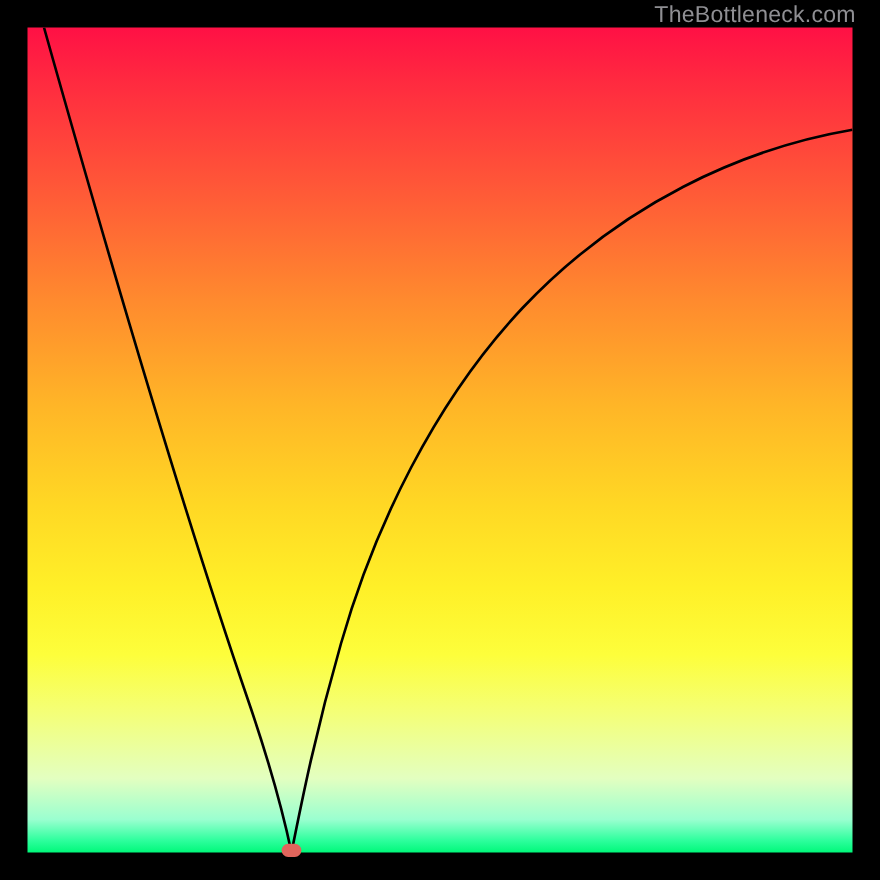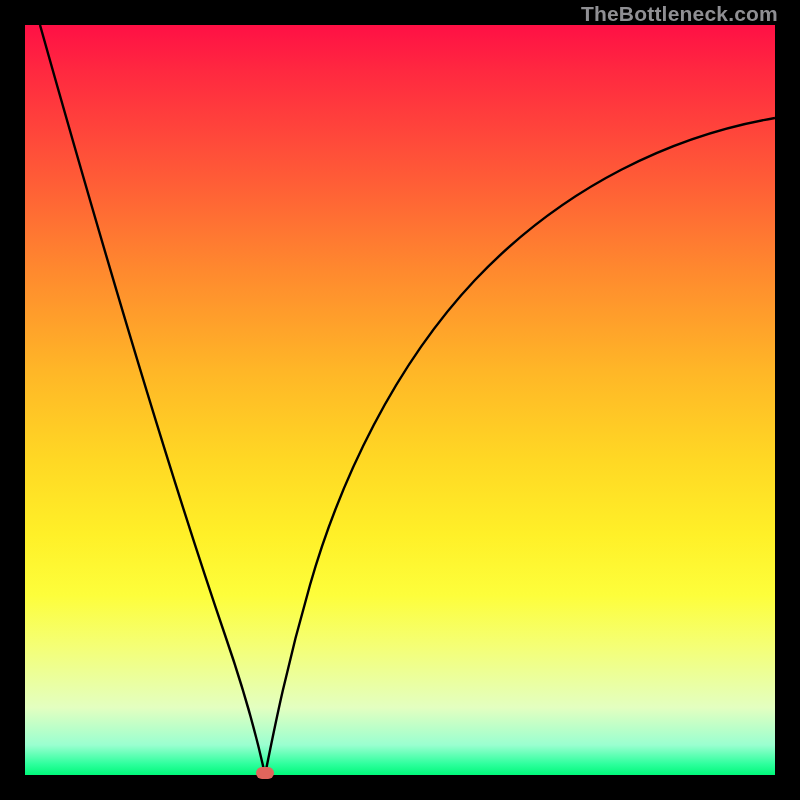--- a/index.html
+++ b/index.html
@@ -40,21 +40,21 @@
       #2fff9e 98.5%,
       #00f87a 100%
     );
   }
   .watermark {
     position: absolute;
     top: 2px;
     right: 22px;
     color: #8f8f93;
     font-size: 21px;
-    font-weight: 700;
+    font-weight: 400;
     letter-spacing: 0.2px;
   }
   .marker {
     position: absolute;
     width: 18px;
     height: 12px;
     background: #e0655c;
     border-radius: 6px;
     transform: translate(-50%, -50%);
   }

